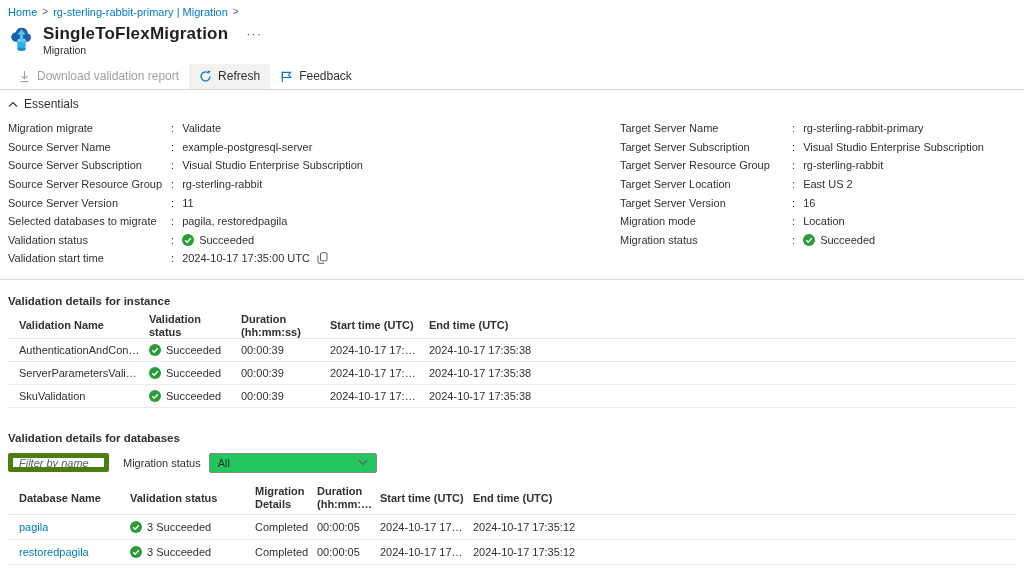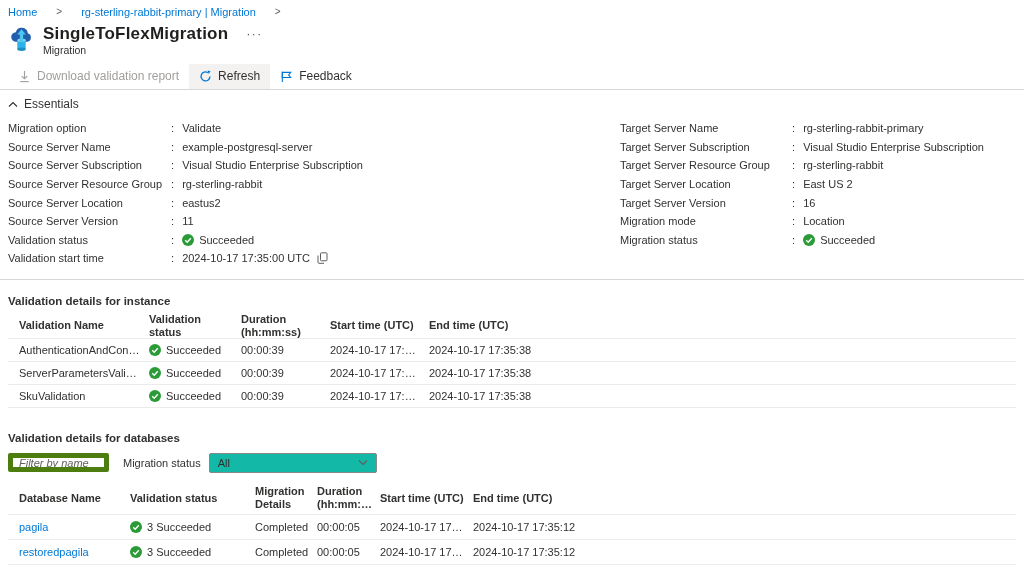--- a/index.html
+++ b/index.html
@@ -1,21 +1,21 @@
 <!DOCTYPE html>
 <html><head>
 <meta charset="utf-8">
 <style>
   * { margin:0; padding:0; box-sizing:border-box; }
   html,body { width:1024px; height:585px; background:#ffffff; overflow:hidden;
     font-family:"Liberation Sans","DejaVu Sans",sans-serif; color:#323130; }
   .page { width:1024px; height:585px; position:relative; }
 
   
-  .breadcrumb { padding:6px 8px 2px 8px; font-size:11px; display:flex; align-items:flex-start; gap:19px; }
+  .breadcrumb { padding:6px 8px 2px 8px; font-size:11px; display:flex; align-items:flex-start; gap:5px; }
   .crumb { color:#0078d4; cursor:pointer; }
   .crumb-sep { color:#605e5c; font-size:10px; }
 
   
   .header { display:flex; align-items:flex-start; padding:4px 8px 0 8px; }
   .app-icon { width:27px; height:27px; margin-top:2px; }
   .title-block { margin-left:8px; }
   .title-row { display:flex; align-items:center; gap:18px; }
   .page-title { font-size:17px; font-weight:700; color:#201f1e; letter-spacing:.2px; }
   .more-btn { color:#605e5c; font-size:13px; letter-spacing:1px; cursor:pointer; line-height:10px; }
@@ -65,21 +65,21 @@
   .status { display:inline-flex; align-items:center; gap:5px; }
   .link { color:#0078d4; cursor:pointer; }
 
   
   .filter-row { display:flex; align-items:center; margin:9px 8px 10px 8px; }
   .filter-input { width:101px; height:19px; border:5px solid #4d7c0f; border-radius:2px;
     font-size:11px; padding:0 6px; font-family:inherit; color:#323130; outline:none; }
   .filter-input::placeholder { font-style:italic; color:#605e5c; }
   .filter-label { font-size:11px; margin-left:14px; }
   .dropdown { width:168px; height:20px; border:1px solid #8a8886; border-radius:2px; margin-left:8px;
-    display:flex; align-items:center; justify-content:space-between; padding:0 8px; font-size:11px; cursor:pointer; background:#14b8a6; }
+    display:flex; align-items:center; justify-content:space-between; padding:0 8px; font-size:11px; cursor:pointer; background:#22c55e; }
 
   .copy-icon { cursor:pointer; margin-left:2px; }
 </style>
 </head>
 <body>
 
 <div class="page">
 
   <div class="breadcrumb">
     <span class="crumb">Home</span>
@@ -132,21 +132,21 @@
   <div class="ess-header">
     <svg width="10" height="7" viewBox="0 0 10 7">
       <path d="M1 5.5 5 1.5 9 5.5" stroke="#323130" stroke-width="1.1" fill="none"></path>
     </svg>
     <span>Essentials</span>
   </div>
 
   <div class="ess-grid">
     <div class="ess-col-left">
       <div class="ess-row">
-        <span class="ess-label">Migration option</span>
+        <span class="ess-label">Migration migrate</span>
         <span class="ess-value">
             <span>Validate</span>
           </span>
       </div>
       <div class="ess-row">
         <span class="ess-label">Source Server Name</span>
         <span class="ess-value">
             <span>example-postgresql-server</span>
           </span>
       </div>
@@ -156,29 +156,29 @@
             <span>Visual Studio Enterprise Subscription</span>
           </span>
       </div>
       <div class="ess-row">
         <span class="ess-label">Source Server Resource Group</span>
         <span class="ess-value">
             <span>rg-sterling-rabbit</span>
           </span>
       </div>
       <div class="ess-row">
-        <span class="ess-label">Source Server Location</span>
-        <span class="ess-value">
-            <span>eastus2</span>
-          </span>
-      </div>
-      <div class="ess-row">
         <span class="ess-label">Source Server Version</span>
         <span class="ess-value">
             <span>11</span>
+          </span>
+      </div>
+      <div class="ess-row">
+        <span class="ess-label">Selected databases to migrate</span>
+        <span class="ess-value">
+            <span>pagila, restoredpagila</span>
           </span>
       </div>
       <div class="ess-row">
         <span class="ess-label">Validation status</span>
         <span class="ess-value">
           <svg width="12" height="12" viewBox="0 0 12 12">
               <circle cx="6" cy="6" r="6" fill="#2b9b38"></circle>
               <path d="M3.2 6.2 5.2 8.2 8.8 4.2" stroke="#fff" stroke-width="1.4" fill="none"></path>
             </svg>
           <span>Succeeded</span>

